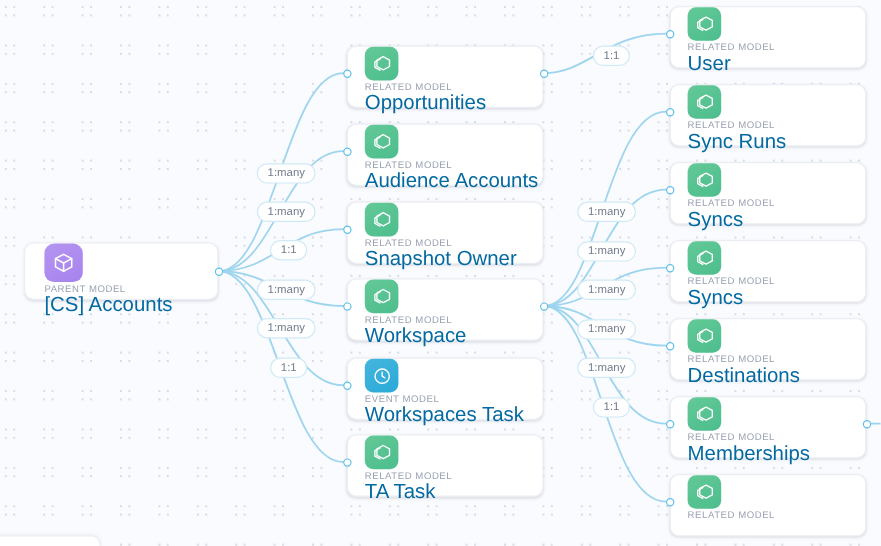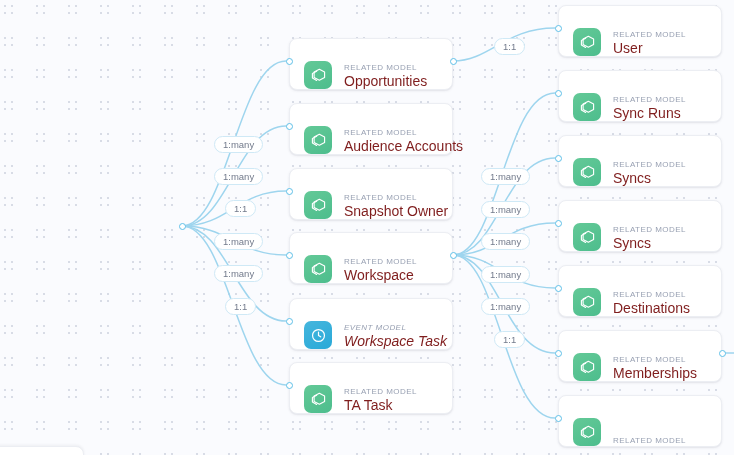--- a/index.html
+++ b/index.html
@@ -47,24 +47,25 @@
   }
 
   .node {
     position: absolute;
     box-sizing: border-box;
     background: #ffffff;
     border: 1px solid #eceef3;
     border-radius: 8px;
     box-shadow: 0 1px 3px rgba(26,34,56,0.07), 0 1px 1px rgba(26,34,56,0.04);
     display: flex;
-    align-items: flex-end;
+    align-items: flex-start;
     padding: 0 14px;
     z-index: 5;
     cursor: pointer;
+    flex-direction: column;
   }
   .node-icon {
     width: 28px;
     height: 28px;
     border-radius: 7px;
     flex: 0 0 28px;
     display: flex;
     align-items: center;
     justify-content: center;
     margin-right: 12px;
@@ -78,22 +79,22 @@
   .node-kicker {
     font-size: 8px;
     letter-spacing: 0.45px;
     color: #99a1b3;
     text-transform: uppercase;
     line-height: 11px;
     font-weight: 400;
     white-space: nowrap;
   }
   .node-title {
-    font-size: 14px;
-    color: #7f1d1d;
+    font-size: 17px;
+    color: #0369a1;
     line-height: 16px;
     white-space: nowrap;
   }
   .node.parent { padding: 0 16px; }
   .node.parent .node-icon { width: 32px; height: 32px; flex: 0 0 32px; border-radius: 8px; }
 
   .port {
     position: absolute;
     width: 7px;
     height: 7px;
@@ -156,20 +157,33 @@
       <path d="M453,255 C 498,255 505,158 555,158"></path>
       <path d="M453,255 C 498,255 505,223 555,223"></path>
       <path d="M453,255 C 498,255 505,288 555,288"></path>
       <path d="M453,255 C 498,255 505,353 555,353"></path>
       <path d="M453,255 C 498,255 505,418 555,418"></path>
 
       <path d="M722,353 C 728,353 731,353 734,353"></path>
     </g>
   </svg>
 
+  <div class="node parent" style="left:20px; top:202px; width:162px; height:48px;">
+    <div class="node-icon icon-parent">
+      <svg width="18" height="18" viewBox="0 0 24 24" fill="none" stroke="#ffffff" stroke-width="1.7" stroke-linejoin="round" stroke-linecap="round">
+        <path d="M12 2.6 21 7.4v9.2L12 21.4 3 16.6V7.4Z"></path>
+        <path d="M3 7.4 12 12.2 21 7.4"></path>
+        <path d="M12 12.2V21.4"></path>
+      </svg>
+    </div>
+    <div class="node-text">
+      <div class="node-kicker">PARENT MODEL</div>
+      <div class="node-title">[CS] Accounts</div>
+    </div>
+  </div>
 
   <div class="node" style="left:289px; top:38px; width:164px; height:52px;">
     <div class="node-icon icon-related">
       <svg width="17" height="17" viewBox="0 0 24 24" fill="none" stroke="#ffffff" stroke-width="1.6" stroke-linejoin="round" stroke-linecap="round">
         <path d="M13.2 3.2 20.6 7.1v7.6l-7.4 3.9-7.4-3.9V7.1Z"></path>
         <path d="M9.4 6.1 3.4 9.3v6.4l6 3.2"></path>
       </svg>
     </div>
     <div class="node-text">
       <div class="node-kicker">RELATED MODEL</div>
@@ -209,30 +223,30 @@
         <path d="M13.2 3.2 20.6 7.1v7.6l-7.4 3.9-7.4-3.9V7.1Z"></path>
         <path d="M9.4 6.1 3.4 9.3v6.4l6 3.2"></path>
       </svg>
     </div>
     <div class="node-text">
       <div class="node-kicker">RELATED MODEL</div>
       <div class="node-title">Workspace</div>
     </div>
   </div>
 
-  <div class="node" style="left:289px; top:298px; width:164px; height:52px;font-style:italic;">
+  <div class="node" style="left:289px; top:298px; width:164px; height:52px;">
     <div class="node-icon icon-event">
       <svg width="17" height="17" viewBox="0 0 24 24" fill="none" stroke="#ffffff" stroke-width="1.7" stroke-linejoin="round" stroke-linecap="round">
         <circle cx="12" cy="12" r="8.4"></circle>
         <path d="M12 7.3V12l3.1 1.9"></path>
       </svg>
     </div>
     <div class="node-text">
       <div class="node-kicker">EVENT MODEL</div>
-      <div class="node-title">Workspace Task</div>
+      <div class="node-title">Workspaces Task</div>
     </div>
   </div>
 
   <div class="node" style="left:289px; top:362px; width:164px; height:52px;">
     <div class="node-icon icon-related">
       <svg width="17" height="17" viewBox="0 0 24 24" fill="none" stroke="#ffffff" stroke-width="1.6" stroke-linejoin="round" stroke-linecap="round">
         <path d="M13.2 3.2 20.6 7.1v7.6l-7.4 3.9-7.4-3.9V7.1Z"></path>
         <path d="M9.4 6.1 3.4 9.3v6.4l6 3.2"></path>
       </svg>
     </div>

